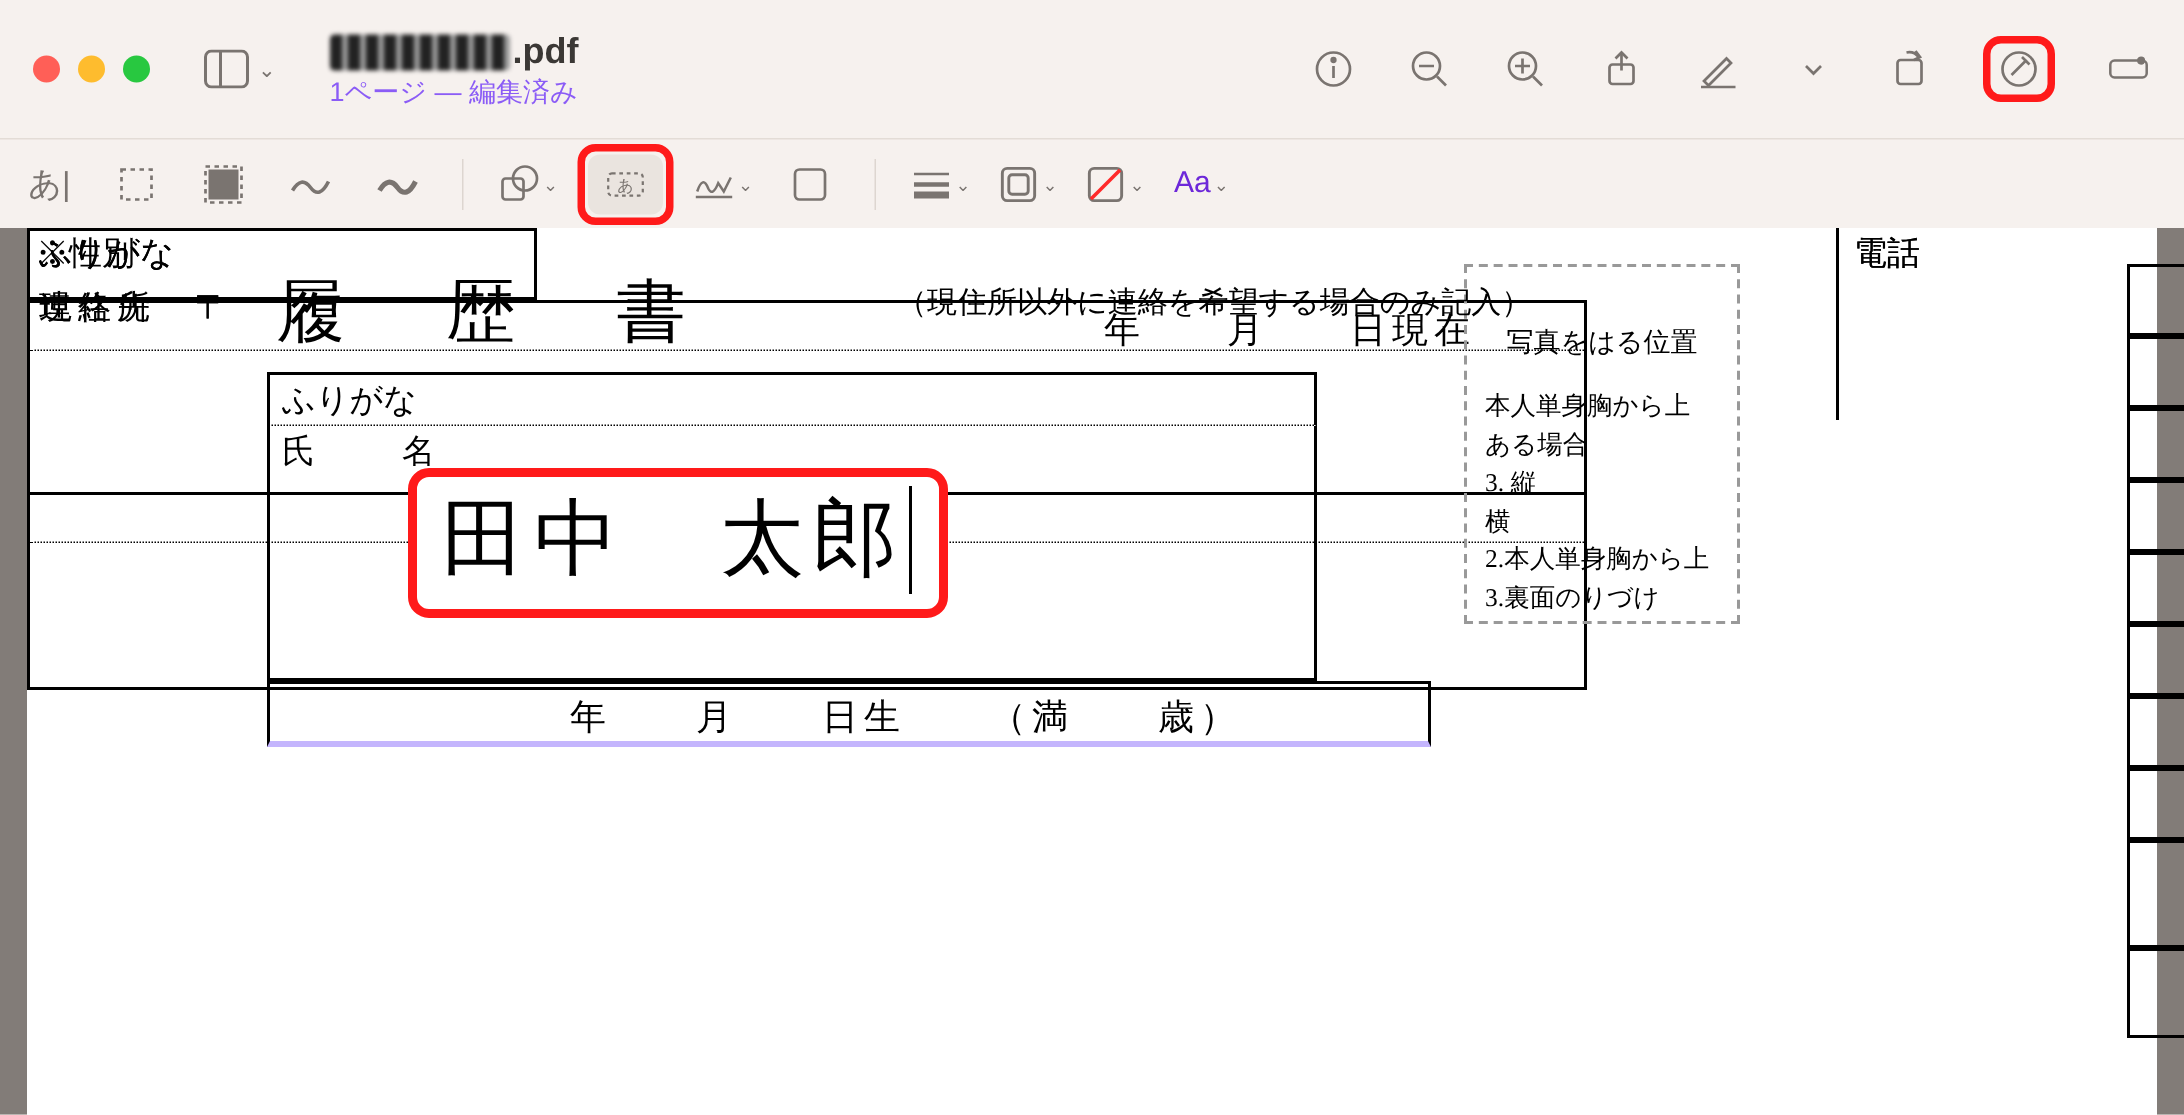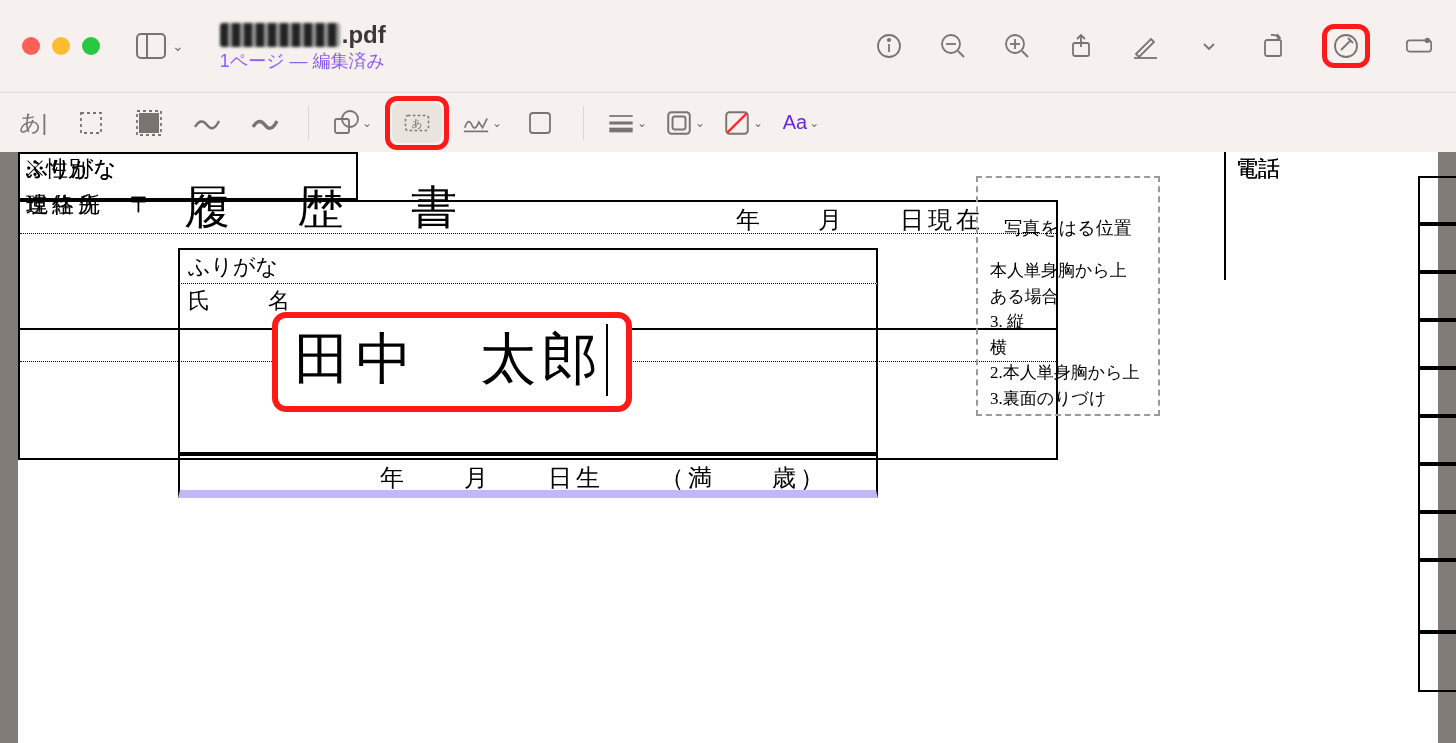--- a/index.html
+++ b/index.html
@@ -101,21 +101,21 @@
   .f-furi1 .lbl{position:absolute;left:8px;top:2px;}
   .f-name{left:160px;top:132px;width:700px;height:170px;border-top:none;}
   .f-name .lbl{position:absolute;left:8px;top:2px;letter-spacing:18px;}
 
   .name-red{position:absolute;left:254px;top:160px;width:360px;height:100px;
     border:6px solid #ff1a1a;border-radius:14px;background:#fff;}
   .name-text{position:absolute;left:276px;top:170px;font-size:56px;
     font-family:"Hiragino Mincho ProN",serif;letter-spacing:6px;}
   .name-caret{position:absolute;left:588px;top:172px;width:2px;height:72px;background:#000;}
 
-  .f-birth{left:160px;top:302px;width:700px;height:44px;border-bottom:8px solid #c4b5fd;}
+  .f-birth{left:160px;top:302px;width:776px;height:44px;border-bottom:4px solid #c4b5fd;}
   .f-birth .lbl{position:absolute;left:200px;top:6px;font-size:24px;letter-spacing:4px;}
   .f-sex{left:860px;top:298px;width:340px;height:48px;border:2px solid #000;}
   .f-sex .lbl{position:absolute;left:6px;top:2px;text-align:center;}
 
   .f-addr{left:160px;top:346px;width:1040px;height:130px;border:2px solid #000;}
   .f-addr .furirow{height:32px;border-bottom:1px dotted #000;}
   .f-addr .furirow .lbl{position:absolute;left:8px;top:2px;}
   .f-addr .addrlbl{position:absolute;left:8px;top:38px;font-size:22px;
     font-family:"Hiragino Mincho ProN",serif;letter-spacing:4px;}
   .f-addr .telcol{position:absolute;right:0;top:0;width:214px;height:128px;border-left:2px solid #000;}
@@ -369,20 +369,21 @@
       <div class="telcol">
         <span class="lbl">電話</span>
       </div>
     </div>
 
     <div class="f-contact">
       <div class="furirow">
         <span class="lbl">ふりがな</span>
       </div>
       <span class="addrlbl">連絡先　〒</span>
+      <span class="note">（現住所以外に連絡を希望する場合のみ記入）</span>
       <div class="telcol">
         <span class="lbl">電話</span>
       </div>
     </div>
 
     <div class="peek" style="top:24px;height:48px;"></div>
     <div class="peek" style="top:72px;height:48px;"></div>
     <div class="peek" style="top:120px;height:48px;"></div>
     <div class="peek" style="top:168px;height:48px;"></div>
     <div class="peek" style="top:216px;height:48px;"></div>

